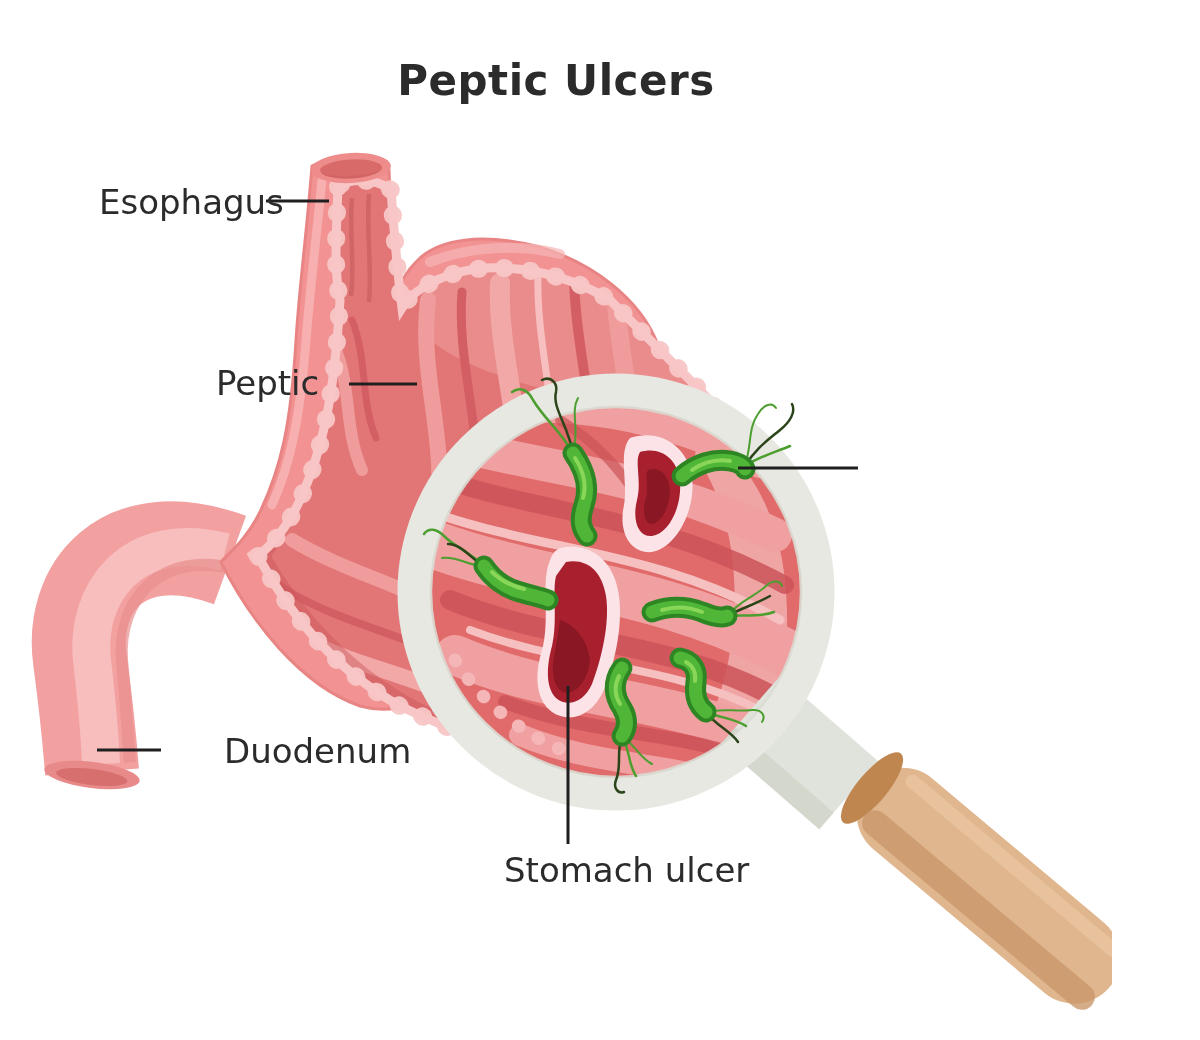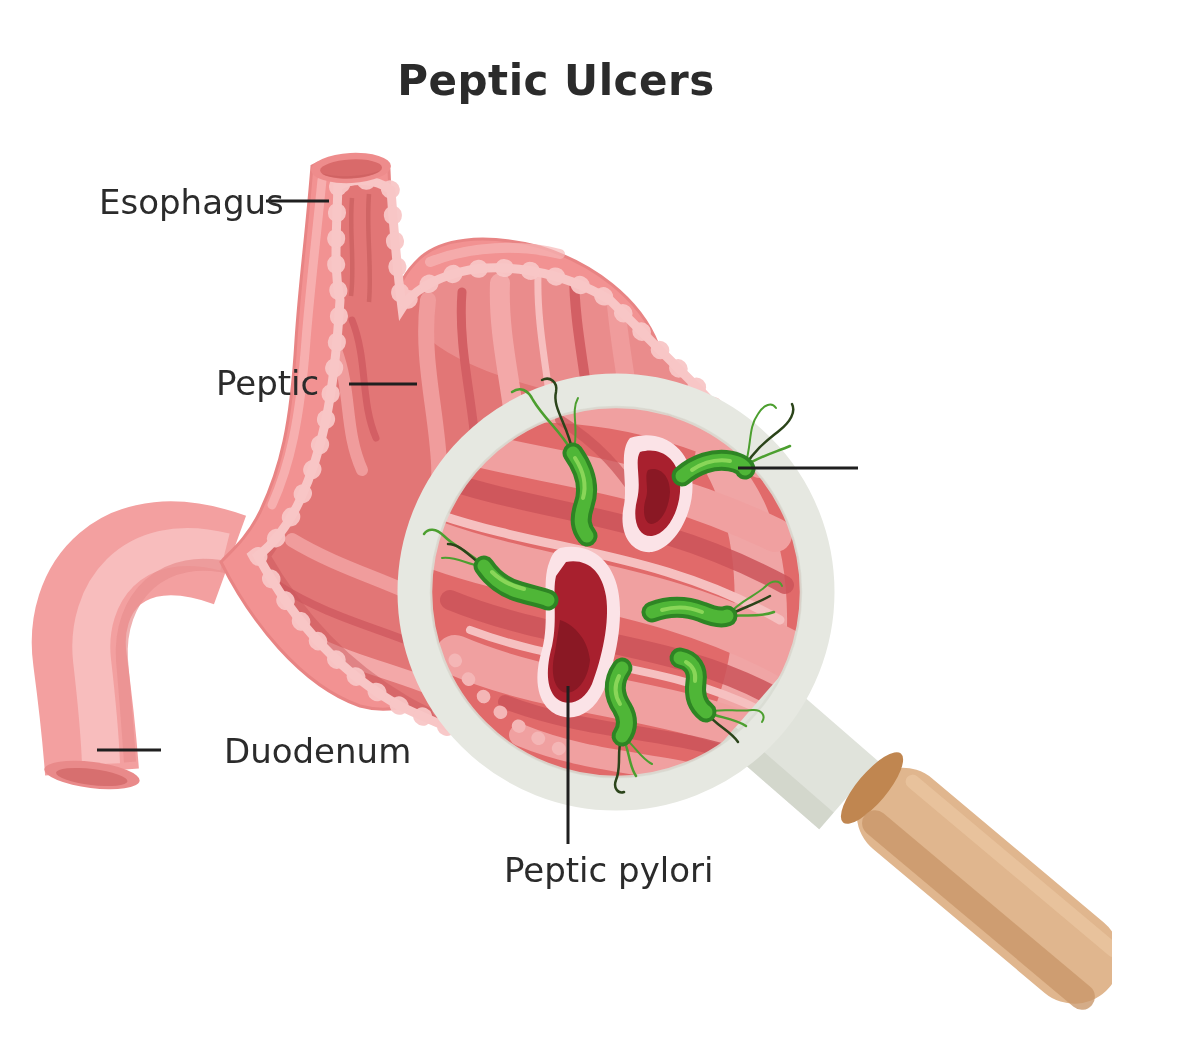--- a/index.html
+++ b/index.html
@@ -224,14 +224,14 @@
 
   <div class="title">Peptic Ulcers</div>
 
   <div class="label" style="left:63px;top:183px">Esophagus</div>
 
   <div class="label" style="left:180px;top:364px">Peptic</div>
 
   <div class="label" style="left:188px;top:732px">Duodenum</div>
 
 
-  <div class="label" style="left:468px;top:851px">Peptic pylori</div>
+  <div class="label" style="left:468px;top:851px">Stomach ulcer</div>
 </div>
 
 </body></html>

